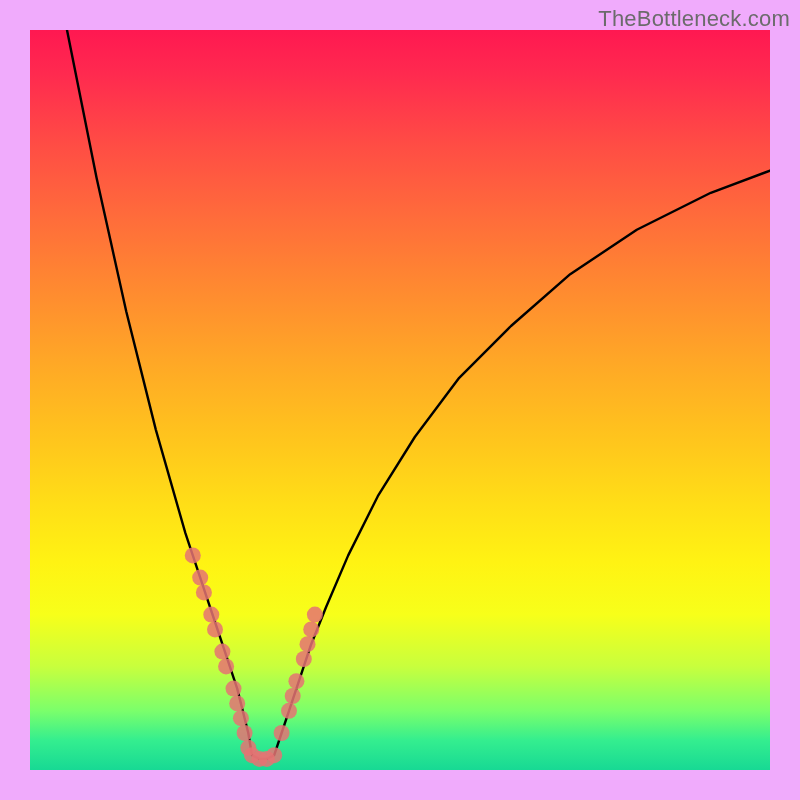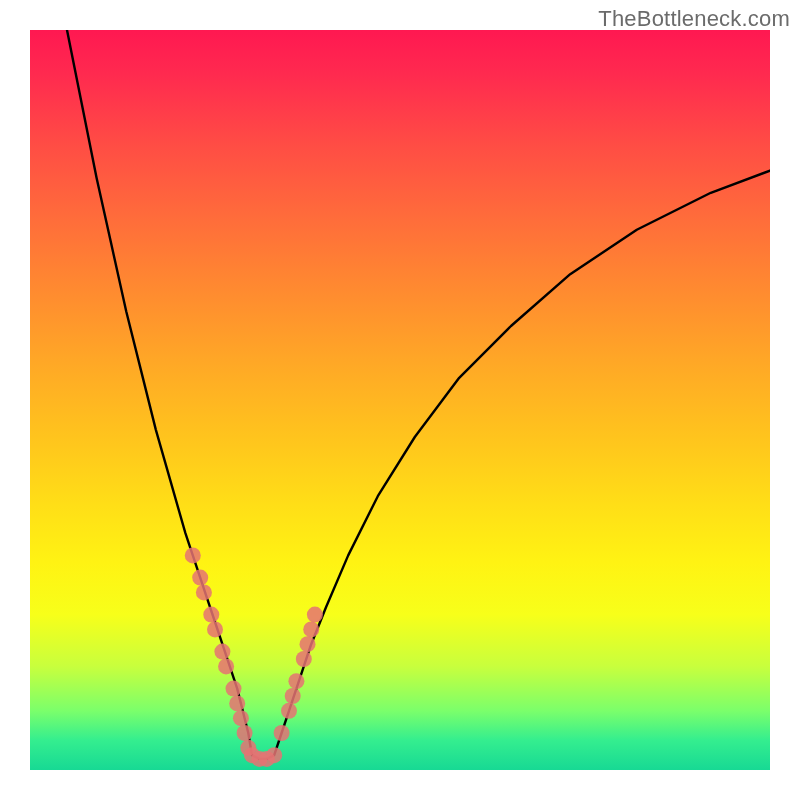--- a/index.html
+++ b/index.html
@@ -1,17 +1,17 @@
 <!DOCTYPE html>
 <html><head>
 <meta charset="utf-8">
 <style>
   * { margin: 0; padding: 0; box-sizing: border-box; }
   html, body { width: 800px; height: 800px; overflow: hidden; background: #000; font-family: Arial, Helvetica, sans-serif; }
-  .stage { position: relative; width: 800px; height: 800px; background: #ffffff; }
+  .stage { position: relative; width: 800px; height: 800px; background: #f0abfc; }
   .plot {
     position: absolute;
     left: 30px; top: 30px;
     width: 740px; height: 740px;
     background: linear-gradient(to bottom,
       #ff1851 0%,
       #ff2a4f 6%,
       #ff4b45 15%,
       #ff6b3b 25%,
       #ff8a30 35%,

